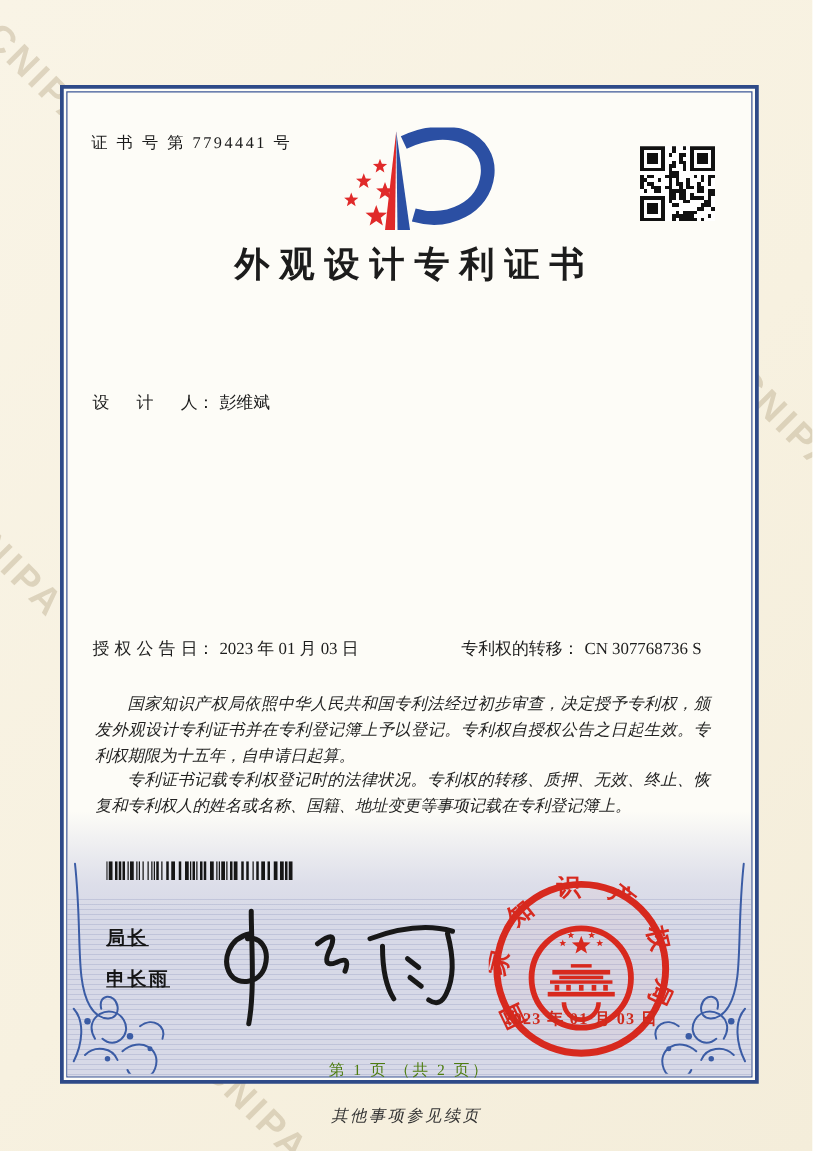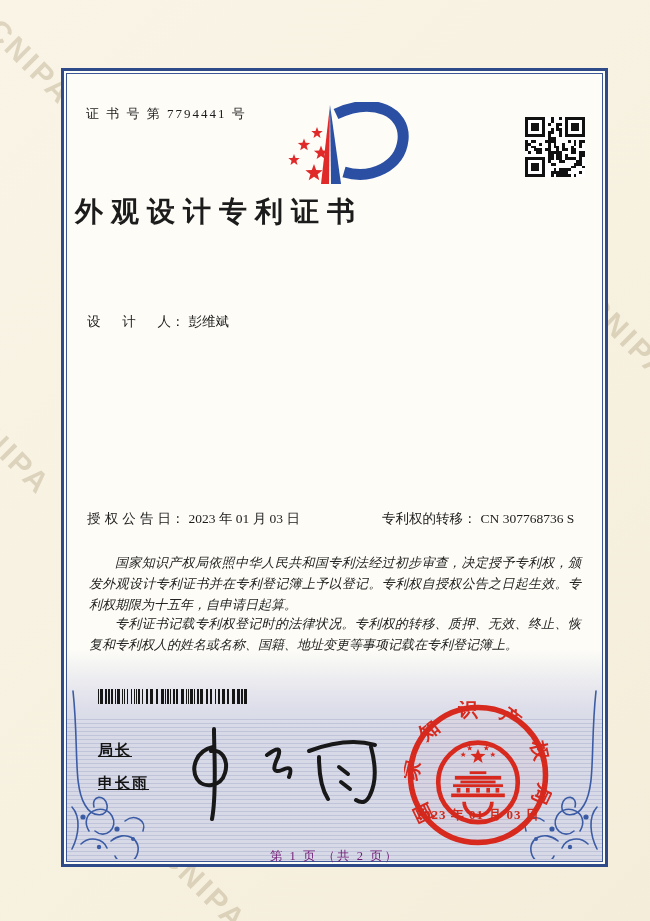--- a/index.html
+++ b/index.html
@@ -2,27 +2,27 @@
 <html><head>
 <meta charset="utf-8">
 <style>
   html,body{margin:0;padding:0;}
   .page{position:relative;width:650px;height:921px;overflow:hidden;
         background:linear-gradient(135deg,#f9f4e6 0%,#f7f1e0 55%,#f4edda 100%);
         font-family:"Liberation Serif",serif;color:#1c1c1c;}
   .wm{position:absolute;font:bold 30px "Liberation Sans",sans-serif;
       color:rgba(166,148,112,.33);letter-spacing:3px;white-space:nowrap;
       transform:translate(-50%,-50%) rotate(45deg);pointer-events:none;}
-  .cert{position:absolute;left:66px;top:73px;width:535px;height:787px;
+  .cert{position:absolute;left:53px;top:73px;width:535px;height:787px;
         background:#fdfcf7;border:1px solid #3d5796;
-        box-shadow:0 0 0 2px #fdfdf8,0 0 0 5px #2e4a88;}
+        box-shadow:0 0 0 2px #fdfdf8,0 0 0 5px #2e4a88;padding-left:12px;}
   .cert-no{position:absolute;left:19px;top:31px;font-size:13px;letter-spacing:2px;}
   .logo{position:absolute;left:207px;top:28px;width:170px;height:88px;}
   .qr{position:absolute;left:458px;top:43px;width:60px;height:60px;}
-  .title{position:absolute;left:0;right:0;top:119px;
+  .title{position:absolute;left:0;right:0;top:119px;text-align:center;
          font-size:28px;font-weight:bold;letter-spacing:8px;padding-left:8px;}
   .field{position:absolute;left:20px;font-size:13.5px;white-space:nowrap;}
   .flabel{display:inline-block;width:84px;text-align:justify;text-align-last:justify;}
   .fvalue{margin-left:4px;}
   .pair2{position:absolute;left:295px;top:0;}
   .para{position:absolute;left:22px;width:492px;font-size:13px;line-height:21px;
         text-indent:2em;text-align:justify;font-style:italic;color:#222;}
   .band{position:absolute;left:0;right:0;bottom:0;height:212px;
         background:linear-gradient(to bottom,rgba(215,217,231,0) 0,rgba(215,217,231,.85) 58px,#d7d9e7 82px);}
   .waves{position:absolute;left:0;right:0;bottom:0;top:70px;
@@ -31,21 +31,21 @@
   .corner.left{left:2px;}
   .corner.right{right:2px;transform:scaleX(-1);}
   .barcode{position:absolute;left:31px;top:615px;width:152px;height:15px;}
   .officer{position:absolute;left:31px;font:bold 15px "Liberation Sans",sans-serif;
            letter-spacing:2px;color:#151515;text-decoration:underline;}
   .signature{position:absolute;left:100px;top:647px;width:240px;height:105px;}
   .seal{position:absolute;left:337px;top:627px;width:148px;height:148px;}
   .seal-date{position:absolute;left:322px;top:732px;width:178px;text-align:center;
              font-weight:bold;font-size:13px;color:#cf2a1c;letter-spacing:1px;}
   .page-info{position:absolute;left:0;right:0;top:774px;text-align:center;
-             font-size:12.5px;letter-spacing:2px;color:#701a75;}
+             font-size:12.5px;letter-spacing:2px;color:#4d7c0f;}
   .note{position:absolute;left:0;right:0;top:884px;text-align:center;
         font-size:13px;font-style:italic;color:#333;letter-spacing:2px;}
 </style>
 </head>
 <body>
 
 <div class="page">
 
   <div class="wm" style="left:30px;top:62px">CNIPA</div>
   <div class="wm" style="left:432px;top:322px">CNIPA</div>
@@ -341,13 +341,14 @@
           <rect x="-29" y="20" width="58" height="4"></rect>
         </g>
         <path d="M-15,29 a15,15 0 0 0 30,0" fill="none" stroke="#d8291e" stroke-width="4"></path>
       </g>
     </svg>
     <div class="seal-date">2023 年 01 月 03 日</div>
 
     <div class="page-info">第 1 页 （共 2 页）</div>
   </div>
 
+  <div class="note">其他事项参见续页</div>
 </div>
 
 </body></html>

